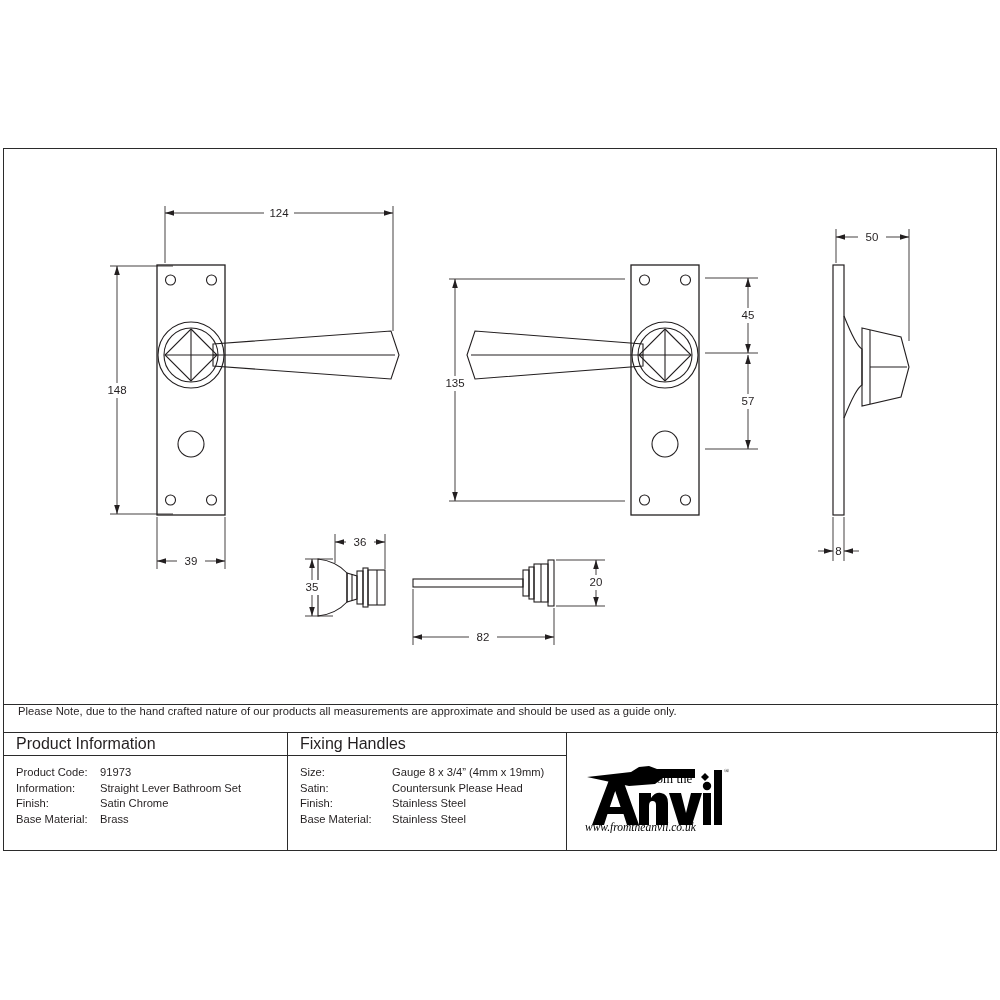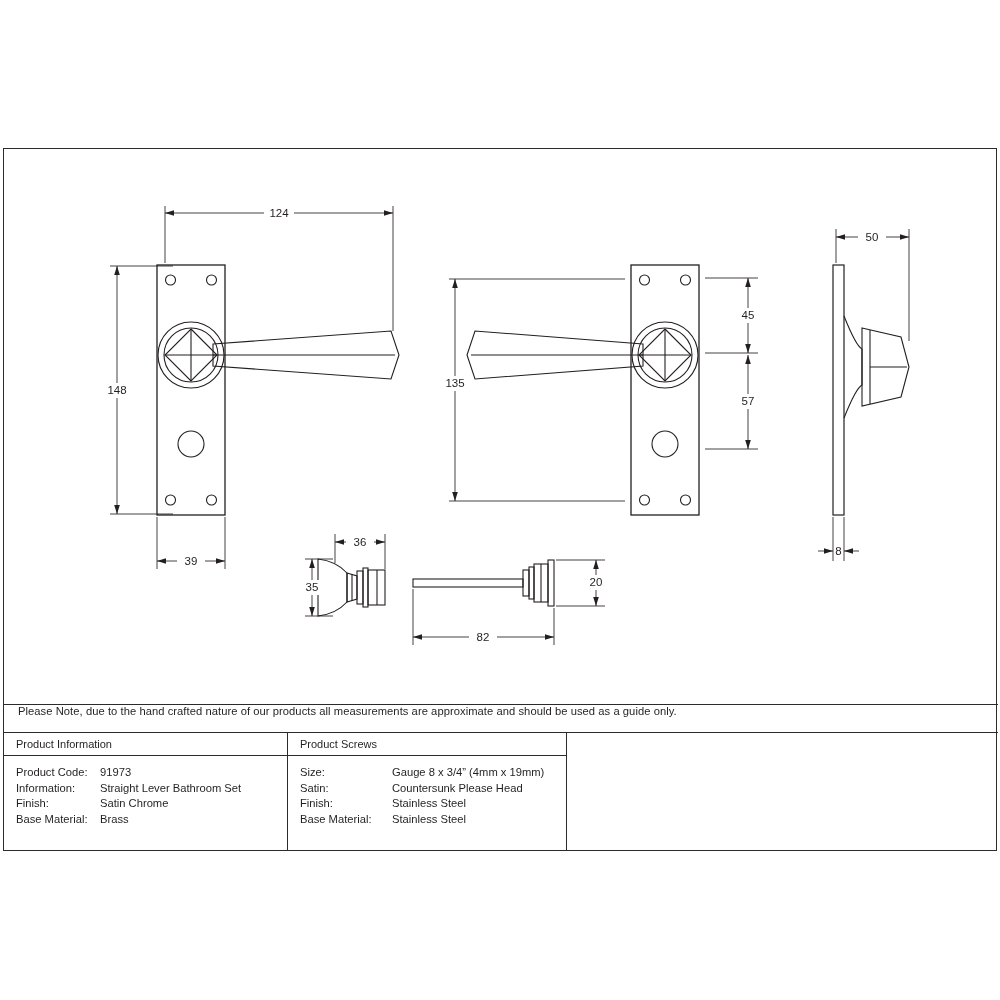--- a/index.html
+++ b/index.html
@@ -73,21 +73,21 @@
   .tcol.c2 { width: 258px; border-right: 1.6px solid #2b2b2b; }
   .tcol.c3 { width: 279px; border-right: 1.6px solid #2b2b2b; }
   .tcol.c4 { width: 173px; }
   .thead {
     height: 23px;
     border-bottom: 1.6px solid #2b2b2b;
     box-sizing: border-box;
     display: flex;
     align-items: center;
     padding-left: 12px;
-    font-size: 11px;
+    font-size: 16px;
   }
   .tbody {
     padding: 9px 0 0 12px;
     font-size: 11.2px;
     line-height: 15.6px;
   }
   .kv {
     display: flex;
   }
   .kv .k { width: 84px; flex: 0 0 84px; }
@@ -342,36 +342,62 @@
         </div>
         <div class="kv">
           <span class="k">Base Material:</span>
           <span class="v">Brass</span>
         </div>
       </div>
     </div>
 
 
     <div class="tcol c3">
-      <div class="thead">Product Screws</div>
+      <div class="thead">Fixing Handles</div>
       <div class="tbody">
         <div class="kv">
           <span class="k">Size:</span>
           <span class="v">Gauge 8 x 3/4” (4mm x 19mm)</span>
         </div>
         <div class="kv">
           <span class="k">Satin:</span>
           <span class="v">Countersunk Please Head</span>
         </div>
         <div class="kv">
           <span class="k">Finish:</span>
           <span class="v">Stainless Steel</span>
         </div>
         <div class="kv">
           <span class="k">Base Material:</span>
           <span class="v">Stainless Steel</span>
         </div>
       </div>
     </div>
 
+    <div class="tcol c4">
+      <div id="logo-cell">
+        <svg id="logo-svg" viewBox="0 0 150 80">
+
+          <path d="M8 24 L52 19 L60 14 L70 13 L78 16 L116 16 L116 25 L84 25 L76 31 L50 33 Z" fill="#000000"></path>
+
+          <path d="M30 27 L44 27 L60 72 L48 72 L44.5 61 L28.5 61 L25 72 L13 72 Z M36.2 38 L30.8 54 L41.6 54 Z" fill="#000000"></path>
+
+          <path d="M60 40 L72 40 L72 45 Q76 39 82 40 Q89 41 89 50 L89 72 L77 72 L77 52 Q77 48 73.5 48 Q70 48 70 53 L70 72 L60 72 Z" fill="#000000"></path>
+
+          <path d="M90 40 L102 40 L107 60 L112 40 L123 40 L113 72 L100 72 Z" fill="#000000"></path>
+
+          <rect x="124" y="40" width="8" height="32" fill="#000000"></rect>
+          <circle cx="128" cy="33" r="4.2" fill="#000000"></circle>
+
+          <rect x="135" y="17" width="8" height="55" fill="#000000"></rect>
+
+          <text x="66" y="30" font-family="'Liberation Serif', serif" font-size="13" fill="#000000">From the</text>
+
+          <path d="M122 24 L126 20 L130 24 L126 28 Z" fill="#000000"></path>
+          <text x="145" y="20" font-family="'Liberation Serif', serif" font-size="7" fill="#000000">®</text>
+
+          <text x="6" y="78" font-family="'Liberation Serif', serif" font-style="italic" font-size="11.5" fill="#000000">www.fromtheanvil.co.uk</text>
+        </svg>
+      </div>
+    </div>
 
   </div>
 </div>
 
 </body></html>

